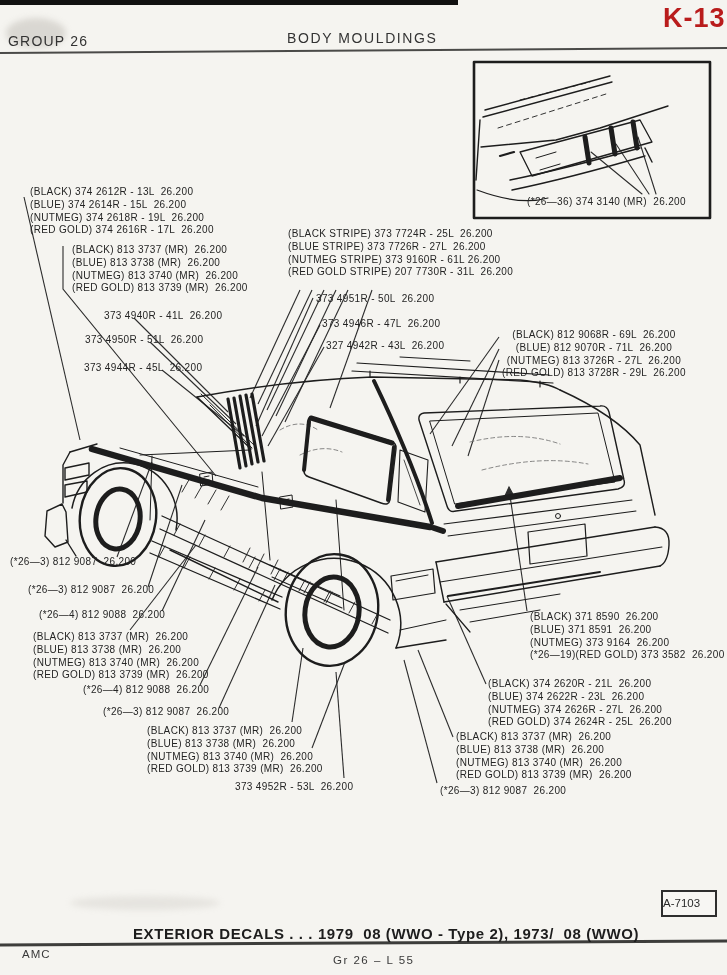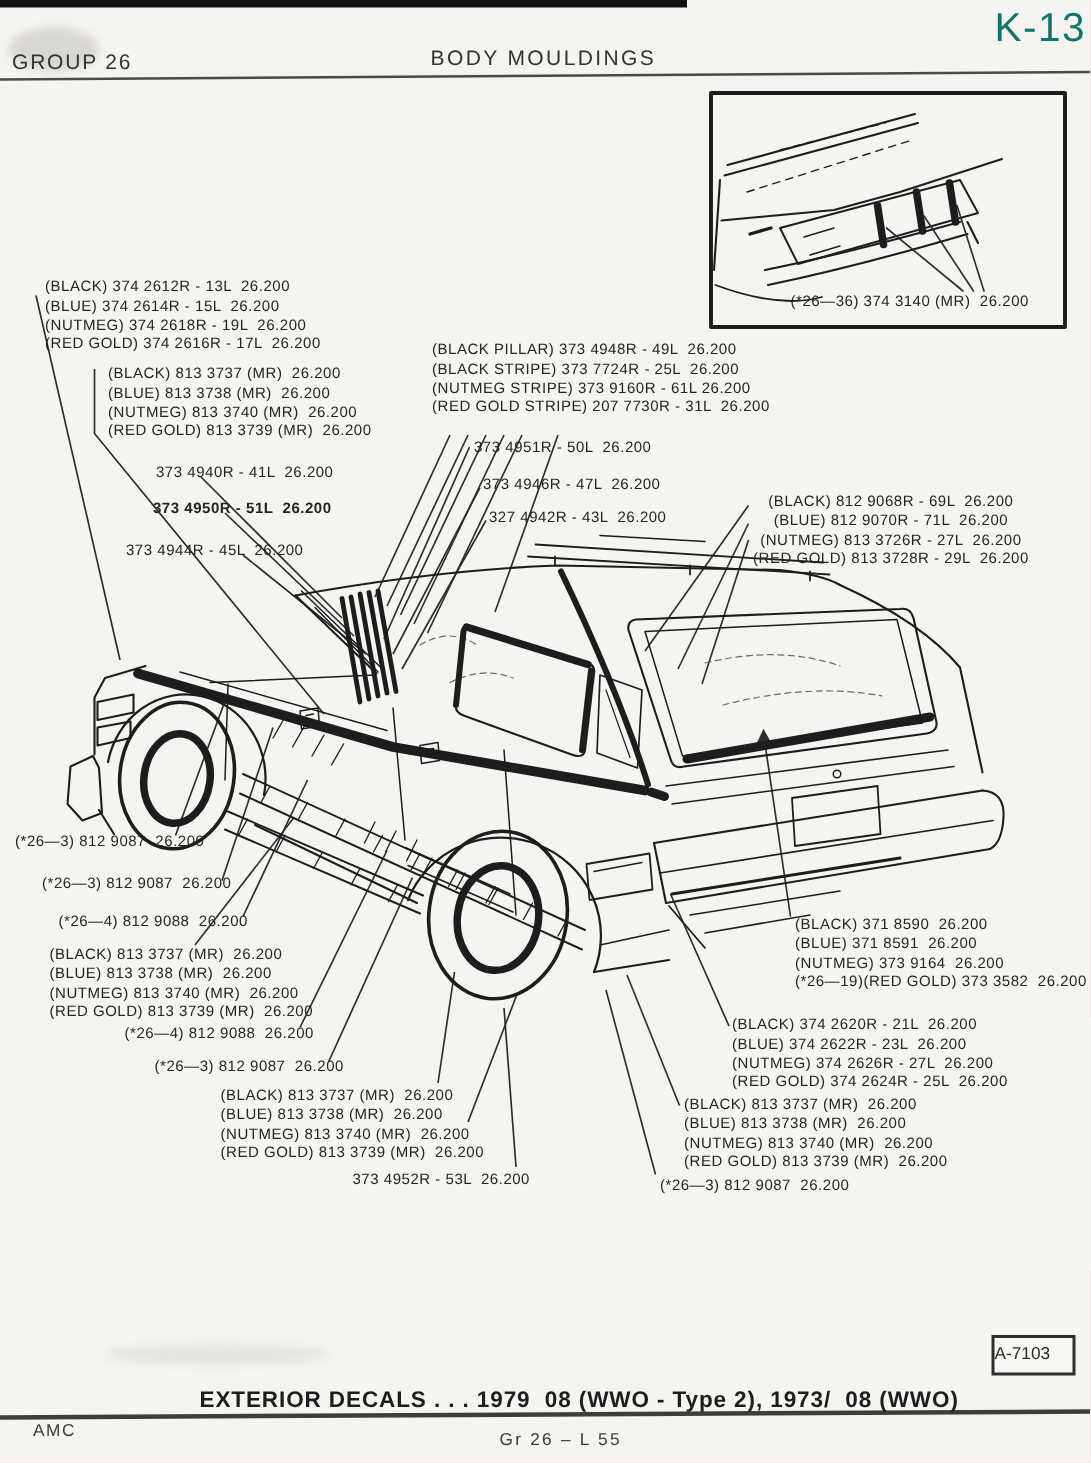--- a/index.html
+++ b/index.html
@@ -4,21 +4,21 @@
 <style>
   html,body{margin:0;padding:0;background:#e8e6e2;}
   #page{position:relative;width:727px;height:975px;background:#f5f4f0;overflow:hidden;
         font-family:"Liberation Sans",sans-serif;color:#222;}
   
   .scanbar{position:absolute;left:0;top:0;width:458px;height:5px;background:#111;}
   .smudge{position:absolute;border-radius:50%;filter:blur(3px);background:#b9b5ae;opacity:.45;}
   
   .hdr-group{position:absolute;left:8px;top:33px;font-size:14px;letter-spacing:1.2px;color:#333;}
   .hdr-title{position:absolute;left:287px;top:30px;font-size:14px;letter-spacing:1.6px;color:#333;}
-  .hdr-page{position:absolute;left:663px;top:3px;font-size:27px;font-weight:normal;letter-spacing:1px;color:#0f766e;}
+  .hdr-page{position:absolute;left:663px;top:3px;font-size:27px;font-weight:bold;letter-spacing:1px;color:#b91c1c;}
   
   .lbl{position:absolute;font-size:10px;line-height:12.8px;letter-spacing:.35px;
        white-space:pre;color:#242424;}
   
   svg{position:absolute;left:0;top:0;}
   
   .figref{position:absolute;left:661px;top:890px;width:52px;height:23px;border:2px solid #2e2e2e;
           text-align:left;line-height:23px;font-size:11.5px;color:#2a2a2a;background:#f7f6f3;}
   .caption{position:absolute;left:133px;top:925px;font-size:15px;font-weight:bold;
            letter-spacing:.6px;white-space:pre;color:#1d1d1d;}
@@ -196,25 +196,25 @@
         <line x1="642" y1="194" x2="591" y2="152"></line>
         <line x1="649" y1="194" x2="616" y2="144"></line>
         <line x1="656" y1="194" x2="638" y2="137"></line>
       </g>
     </g>
   </svg>
 
   <div>
       <div class="lbl" style="left: 30px; top: 186px;"><div>(BLACK) 374 2612R - 13L  26.200</div><div>(BLUE) 374 2614R - 15L  26.200</div><div>(NUTMEG) 374 2618R - 19L  26.200</div><div>(RED GOLD) 374 2616R - 17L  26.200</div></div>
       <div class="lbl" style="left: 72px; top: 244px;"><div>(BLACK) 813 3737 (MR)  26.200</div><div>(BLUE) 813 3738 (MR)  26.200</div><div>(NUTMEG) 813 3740 (MR)  26.200</div><div>(RED GOLD) 813 3739 (MR)  26.200</div></div>
-      <div class="lbl" style="left: 288px; top: 228px;"><div>(BLACK PILLAR) 373 4948R - 49L  26.200</div><div>(BLACK STRIPE) 373 7724R - 25L  26.200</div><div>(NUTMEG STRIPE) 373 9160R - 61L 26.200</div><div>(RED GOLD STRIPE) 207 7730R - 31L  26.200</div></div>
+      <div class="lbl" style="left: 288px; top: 228px;"><div>(BLACK STRIPE) 373 7724R - 25L  26.200</div><div>(BLUE STRIPE) 373 7726R - 27L  26.200</div><div>(NUTMEG STRIPE) 373 9160R - 61L 26.200</div><div>(RED GOLD STRIPE) 207 7730R - 31L  26.200</div></div>
       <div class="lbl" style="left: 316px; top: 293px;"><div>373 4951R - 50L  26.200</div></div>
       <div class="lbl" style="left: 104px; top: 310px;"><div>373 4940R - 41L  26.200</div></div>
       <div class="lbl" style="left: 322px; top: 318px;"><div>373 4946R - 47L  26.200</div></div>
-      <div class="lbl" style="left: 102px; top: 334px; font-weight: bold;"><div>373 4950R - 51L  26.200</div></div>
+      <div class="lbl" style="left: 85px; top: 334px;"><div>373 4950R - 51L  26.200</div></div>
       <div class="lbl" style="left: 326px; top: 340px;"><div>327 4942R - 43L  26.200</div></div>
       <div class="lbl" style="left: 84px; top: 362px;"><div>373 4944R - 45L  26.200</div></div>
       <div class="lbl" style="left: 502px; top: 329px; text-align: center;"><div>(BLACK) 812 9068R - 69L  26.200</div><div>(BLUE) 812 9070R - 71L  26.200</div><div>(NUTMEG) 813 3726R - 27L  26.200</div><div>(RED GOLD) 813 3728R - 29L  26.200</div></div>
       <div class="lbl" style="left: 10px; top: 556px;"><div>(*26—3) 812 9087  26.200</div></div>
       <div class="lbl" style="left: 28px; top: 584px;"><div>(*26—3) 812 9087  26.200</div></div>
       <div class="lbl" style="left: 39px; top: 609px;"><div>(*26—4) 812 9088  26.200</div></div>
       <div class="lbl" style="left: 33px; top: 631px;"><div>(BLACK) 813 3737 (MR)  26.200</div><div>(BLUE) 813 3738 (MR)  26.200</div><div>(NUTMEG) 813 3740 (MR)  26.200</div><div>(RED GOLD) 813 3739 (MR)  26.200</div></div>
       <div class="lbl" style="left: 83px; top: 684px;"><div>(*26—4) 812 9088  26.200</div></div>
       <div class="lbl" style="left: 103px; top: 706px;"><div>(*26—3) 812 9087  26.200</div></div>
       <div class="lbl" style="left: 147px; top: 725px;"><div>(BLACK) 813 3737 (MR)  26.200</div><div>(BLUE) 813 3738 (MR)  26.200</div><div>(NUTMEG) 813 3740 (MR)  26.200</div><div>(RED GOLD) 813 3739 (MR)  26.200</div></div>

